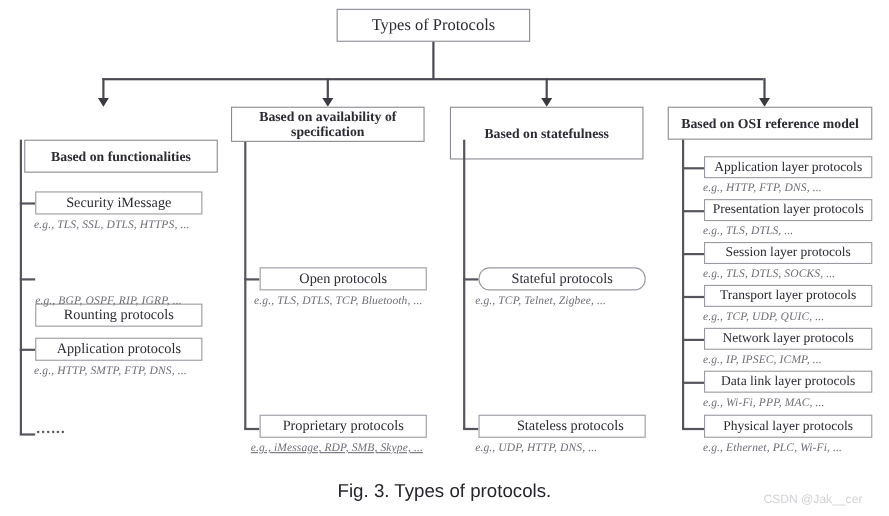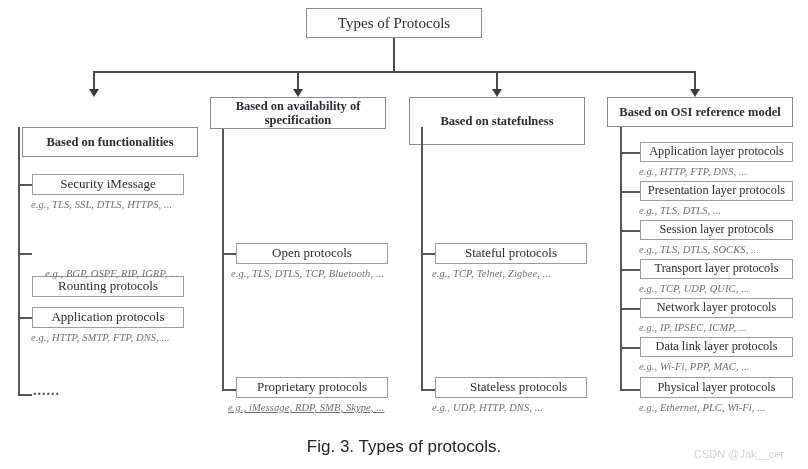--- a/index.html
+++ b/index.html
@@ -116,21 +116,21 @@
   <div class="tick" style="left:18px;top:184px;width:14px;"></div>
   <div class="box leaf-box" style="left:32px;top:174px;width:152px;height:21px;">
     <span>Security iMessage</span>
   </div>
   <div class="eg" style="left:31px;top:199px;">e.g., TLS, SSL, DTLS, HTTPS, ...</div>
 
   <div class="tick" style="left:18px;top:253px;width:14px;"></div>
   <div class="box leaf-box" style="left:32px;top:243px;width:152px;height:21px;margin-top:33px;">
     <span>Rounting protocols</span>
   </div>
-  <div class="eg" style="left:45px;top:268px;">e.g., BGP, OSPF, RIP, IGRP, ...</div>
+  <div class="eg" style="left:32px;top:268px;">e.g., BGP, OSPF, RIP, IGRP, ...</div>
 
   <div class="tick" style="left:18px;top:317px;width:14px;"></div>
   <div class="box leaf-box" style="left:32px;top:307px;width:152px;height:21px;">
     <span>Application protocols</span>
   </div>
   <div class="eg" style="left:31px;top:332px;">e.g., HTTP, SMTP, FTP, DNS, ...</div>
 
   <div class="tick" style="left:18px;top:394px;width:14px;"></div>
   <div class="dots" style="left:33px;top:383px;">......</div>
 
@@ -150,21 +150,21 @@
     <span>Proprietary protocols</span>
   </div>
   <div class="eg" style="left:228px;top:402px;text-decoration:underline;">e.g., iMessage, RDP, SMB, Skype, ...</div>
 
   <div class="box cat-box" style="left:409px;top:97px;width:176px;height:48px;font-family:Liberation Serif, serif;">
     <span>Based on statefulness</span>
   </div>
   <div class="stem" style="left:421px;top:127px;height:263px;"></div>
 
   <div class="tick" style="left:421px;top:253px;width:14px;"></div>
-  <div class="box leaf-box" style="left:435px;top:243px;width:152px;height:21px;">
+  <div class="box leaf-box" style="left:435px;top:243px;width:152px;height:21px;border-radius:10px;">
     <span>Stateful protocols</span>
   </div>
   <div class="eg" style="left:432px;top:268px;">e.g., TCP, Telnet, Zigbee, ...</div>
 
   <div class="tick" style="left:421px;top:389px;width:14px;"></div>
   <div class="box leaf-box" style="left:435px;top:377px;width:152px;height:21px;padding-left:15px;">
     <span>Stateless protocols</span>
   </div>
   <div class="eg" style="left:432px;top:402px;">e.g., UDP, HTTP, DNS, ...</div>
 

